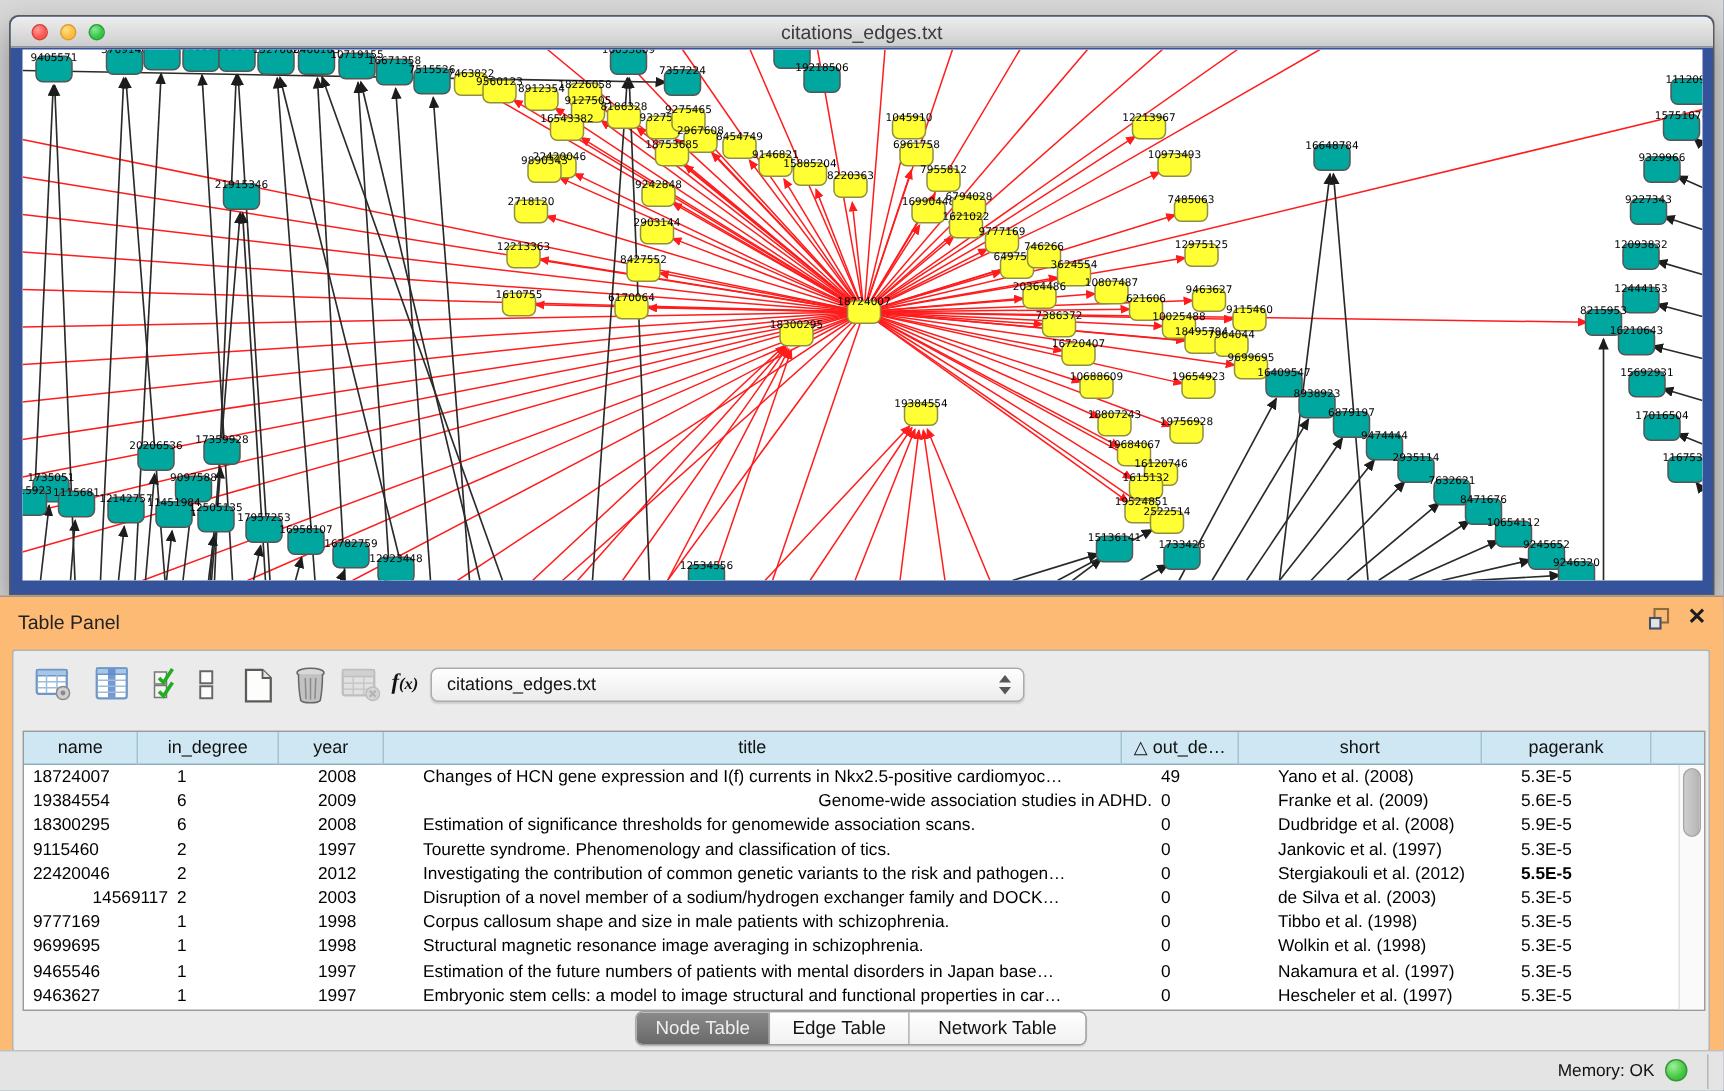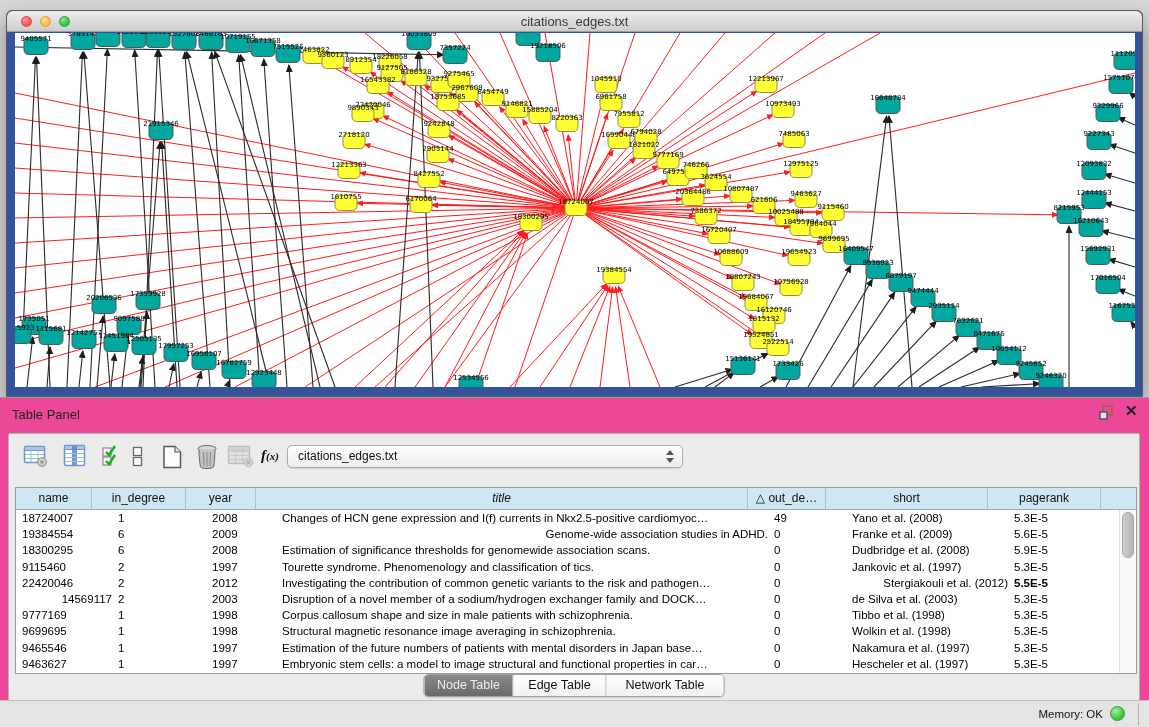--- a/index.html
+++ b/index.html
@@ -19,21 +19,21 @@
   .light.yellow{ background:radial-gradient(circle at 35% 30%, #ffe084, #fdbc40 60%); border:1px solid #dd9d33; }
   .light.green { background:radial-gradient(circle at 35% 30%, #8ee696, #33c748 60%); border:1px solid #2aa135; }
   #win-title { position:absolute; width:100%; top:3px; text-align:center; font-size:13px;
     color:#3a3a3a; }
   #canvas-wrap { position:absolute; left:8px; top:22px; width:1120px; height:354px;
     background:#ffffff; overflow:hidden; }
   #graph-svg { display:block; width:1120px; height:354px; }
 
   
   #table-panel { position:absolute; left:0; top:397px; width:1149px; height:303px;
-    background:#ec4899; border-top:1px solid #999999; }
+    background:#fdba74; border-top:1px solid #999999; }
   #panel-title { position:absolute; left:12px; top:9px; font-size:13px; color:#222; }
   #float-icon { position:absolute; left:1099px; top:7px; width:16px; height:15px; }
   #close-icon { position:absolute; left:1125px; top:4px; font-size:15px; font-weight:bold;
     color:#1c1c1c; cursor:default; }
 
   #card { position:absolute; left:8px; top:35px; width:1132px; height:268px;
     background:#ebebeb; border:1px solid #b3b3b3; border-radius:2px; }
 
   
   #tp-toolbar { position:absolute; left:0; top:6px; width:100%; height:40px; }
@@ -592,21 +592,21 @@
             <div class="down"></div>
           </span>
       </div>
     </div>
 
     <div id="tablebox">
       <div id="thead">
           <div class="th" style="width: 76px;">name</div>
           <div class="th" style="width: 94px;">in_degree</div>
           <div class="th" style="width: 70px; text-align: center;">year</div>
-          <div class="th" style="width: 492px; font-style: italic;">title</div>
+          <div class="th" style="width: 492px;">title</div>
           <div class="th" style="width: 78px;">△ out_de…</div>
           <div class="th" style="width: 162px;">short</div>
           <div class="th" style="width: 113px;">pagerank</div>
           <div class="th" style="width: 17px;"></div>
         </div>
       <div id="tbody">
           <div class="tr">
             <div class="td" style="width: 96px;">18724007</div>
             <div class="td" style="width: 94px;">1</div>
             <div class="td" style="width: 70px;">2008</div>
@@ -641,21 +641,21 @@
             <div class="td" style="width: 78px;">0</div>
             <div class="td" style="width: 162px;">Jankovic et al. (1997)</div>
             <div class="td" style="width: 113px;">5.3E-5</div>
           </div>
           <div class="tr">
             <div class="td" style="width: 96px;">22420046</div>
             <div class="td" style="width: 94px;">2</div>
             <div class="td" style="width: 70px;">2012</div>
             <div class="td" style="width: 492px;">Investigating the contribution of common genetic variants to the risk and pathogen…</div>
             <div class="td" style="width: 78px;">0</div>
-            <div class="td" style="width: 162px; text-align: right;">Stergiakouli et al. (2012)</div>
+            <div class="td" style="width: 162px;">Stergiakouli et al. (2012)</div>
             <div class="td" style="width: 113px; font-weight: bold;">5.5E-5</div>
           </div>
           <div class="tr">
             <div class="td" style="width: 96px; text-align: right;">14569117</div>
             <div class="td" style="width: 94px;">2</div>
             <div class="td" style="width: 70px;">2003</div>
             <div class="td" style="width: 492px;">Disruption of a novel member of a sodium/hydrogen exchanger family and DOCK…</div>
             <div class="td" style="width: 78px;">0</div>
             <div class="td" style="width: 162px;">de Silva et al. (2003)</div>
             <div class="td" style="width: 113px;">5.3E-5</div>

